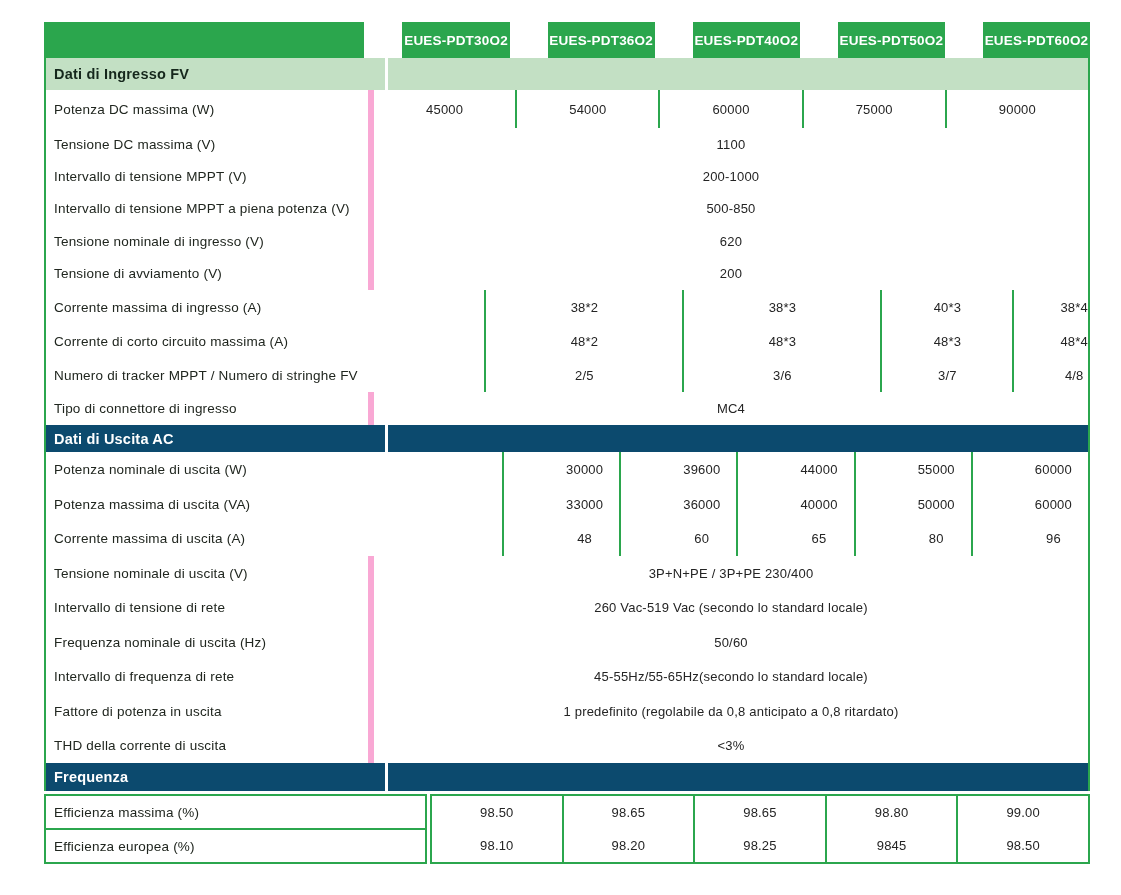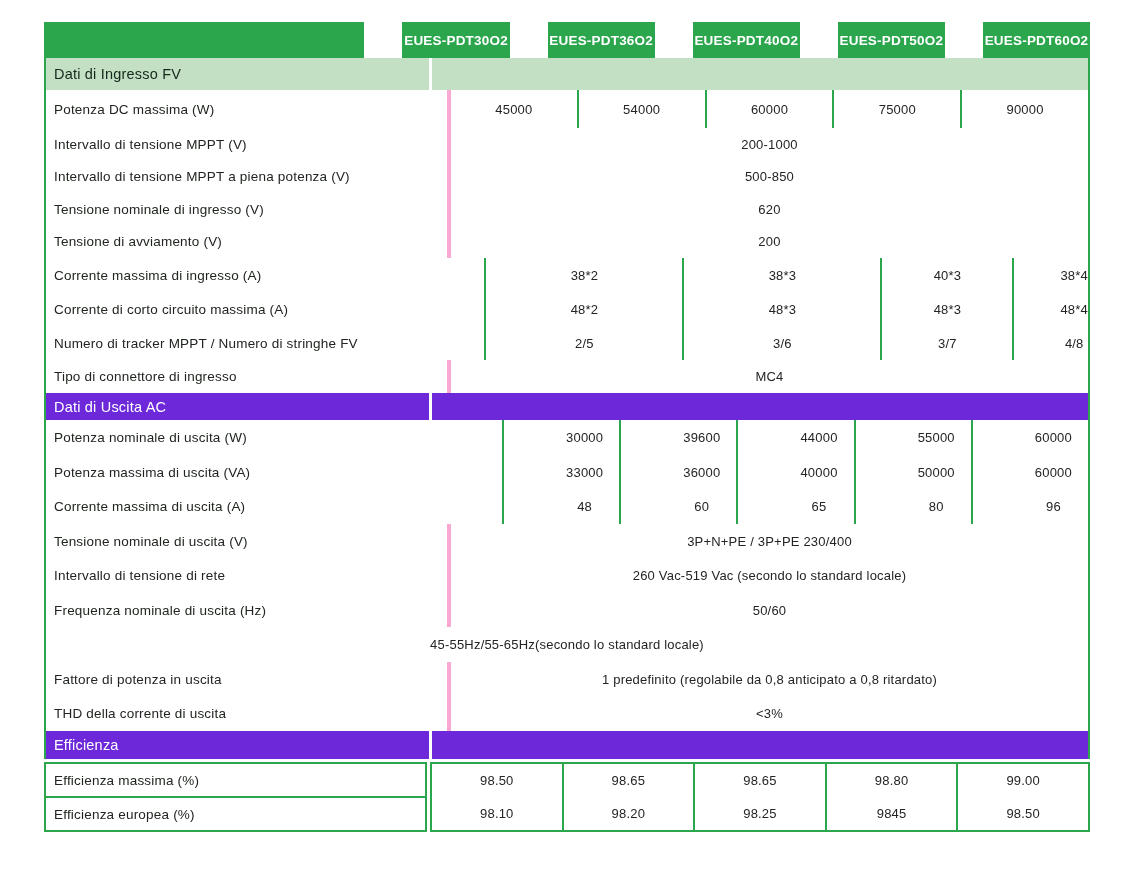--- a/index.html
+++ b/index.html
@@ -21,32 +21,32 @@
     border-left: 3px solid #fff;
     margin-left: 35px;
   }
 
   
   .body-block { border-left: 2px solid #2BA64D; border-right: 2px solid #2BA64D; background: #fff; }
 
   
   .band { display: flex; align-items: stretch; }
   .band.light { background: #C3E0C4; height: 32px; }
-  .band.green { background: #6d28d9; }
+  .band.green { background: #0c4a6e; }
   .band-label {
-    width: 386px; display: flex; align-items: center; padding-left: 8px;
-    border-right: 3px solid #fff; font-weight: 400; font-size: 14.5px; letter-spacing: .2px;
+    width: 342px; display: flex; align-items: center; padding-left: 8px;
+    border-right: 3px solid #fff; font-weight: 700; font-size: 14.5px; letter-spacing: .2px;
   }
   .band.light .band-label { color: #15271c; }
   .band.green .band-label { color: #ffffff; }
 
   
   .row { display: flex; }
   .row-label {
-    width: 405px; border-right: 4px solid #f9a8d4;
+    width: 328px; border-right: 6px solid #f9a8d4;
     display: flex; align-items: center; padding-left: 8px;
     font-size: 13.5px; letter-spacing: .2px; color: #20261f;
   }
   .vals5 { flex: 1; display: flex; }
   .vcell {
     flex: 1; display: flex; align-items: center; justify-content: center;
     font-size: 13px; letter-spacing: .2px; color: #242424;
   }
   .vals5 .vcell:not(:last-child) { border-right: 2px solid #2BA64D; }
   .vspan {
@@ -114,20 +114,24 @@
       <div class="vals5">
         <div class="vcell">45000</div>
         <div class="vcell">54000</div>
         <div class="vcell">60000</div>
         <div class="vcell">75000</div>
         <div class="vcell">90000</div>
       </div>
     </div>
 
     <div class="row h32">
+      <div class="row-label">Tensione DC massima (V)</div>
+      <div class="vspan">1100</div>
+    </div>
+    <div class="row h32">
       <div class="row-label">Intervallo di tensione MPPT (V)</div>
       <div class="vspan">200-1000</div>
     </div>
     <div class="row h33">
       <div class="row-label">Intervallo di tensione MPPT a piena potenza (V)</div>
       <div class="vspan">500-850</div>
     </div>
     <div class="row h32">
       <div class="row-label">Tensione nominale di ingresso (V)</div>
       <div class="vspan">620</div>
@@ -217,33 +221,34 @@
     </div>
     <div class="row h35">
       <div class="row-label">Intervallo di tensione di rete</div>
       <div class="vspan">260 Vac-519 Vac (secondo lo standard locale)</div>
     </div>
     <div class="row h34">
       <div class="row-label">Frequenza nominale di uscita (Hz)</div>
       <div class="vspan">50/60</div>
     </div>
     <div class="row h35">
+      <div class="row-label">Intervallo di frequenza di rete</div>
       <div class="vspan">45-55Hz/55-65Hz(secondo lo standard locale)</div>
     </div>
     <div class="row h34">
       <div class="row-label">Fattore di potenza in uscita</div>
       <div class="vspan">1 predefinito (regolabile da 0,8 anticipato a 0,8 ritardato)</div>
     </div>
     <div class="row h35">
       <div class="row-label">THD della corrente di uscita</div>
       <div class="vspan">&lt;3%</div>
     </div>
 
     <div class="band green h28">
-      <div class="band-label">Efficienza</div>
+      <div class="band-label">Frequenza</div>
     </div>
   </div>
 
   <div class="eff-body">
     <div class="eff-labels">
       <div class="eff-cell">Efficienza massima (%)</div>
       <div class="eff-cell">Efficienza europea (%)</div>
     </div>
     <div class="eff-vals">
       <div class="eff-col">

